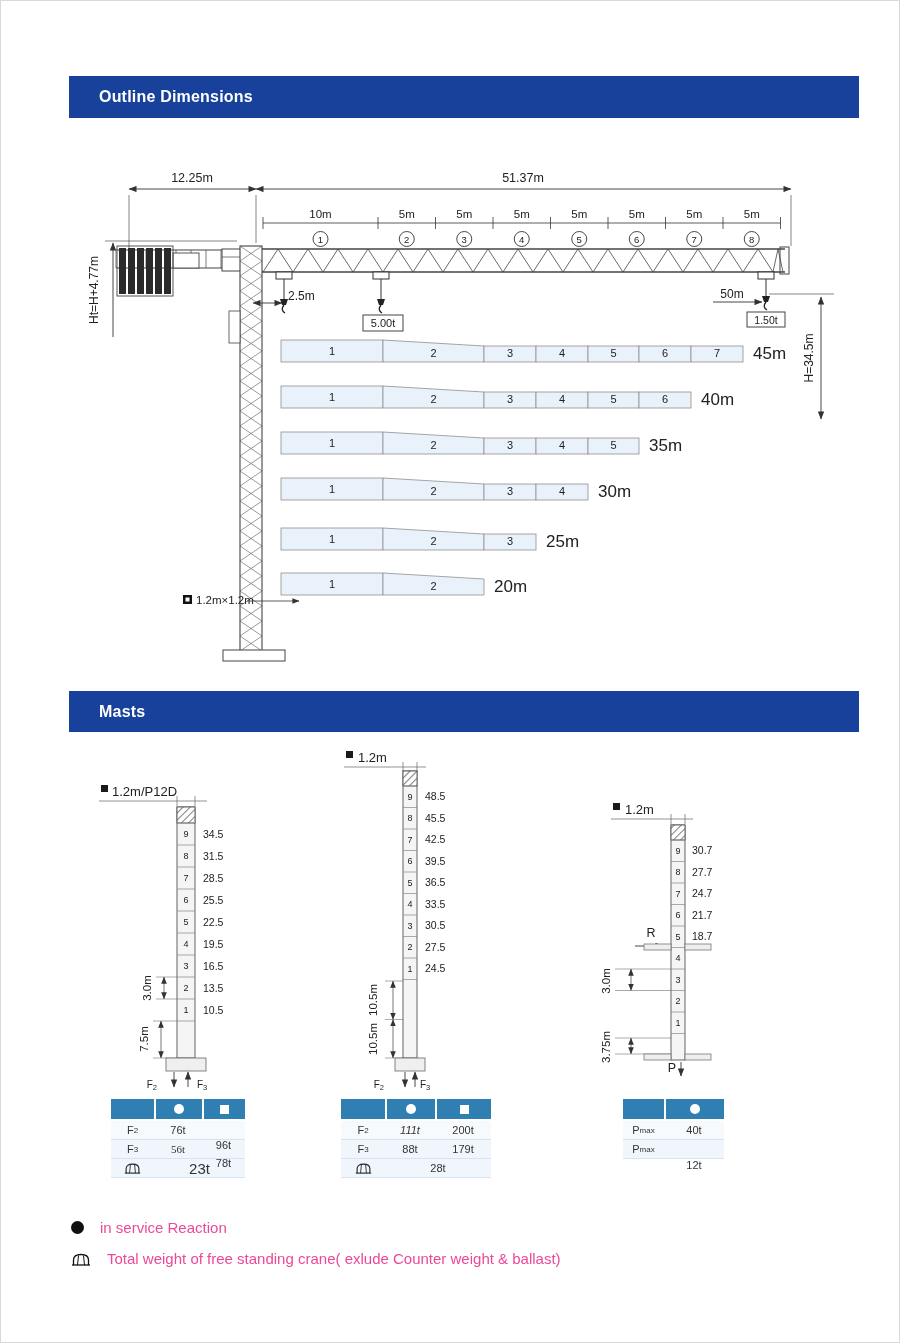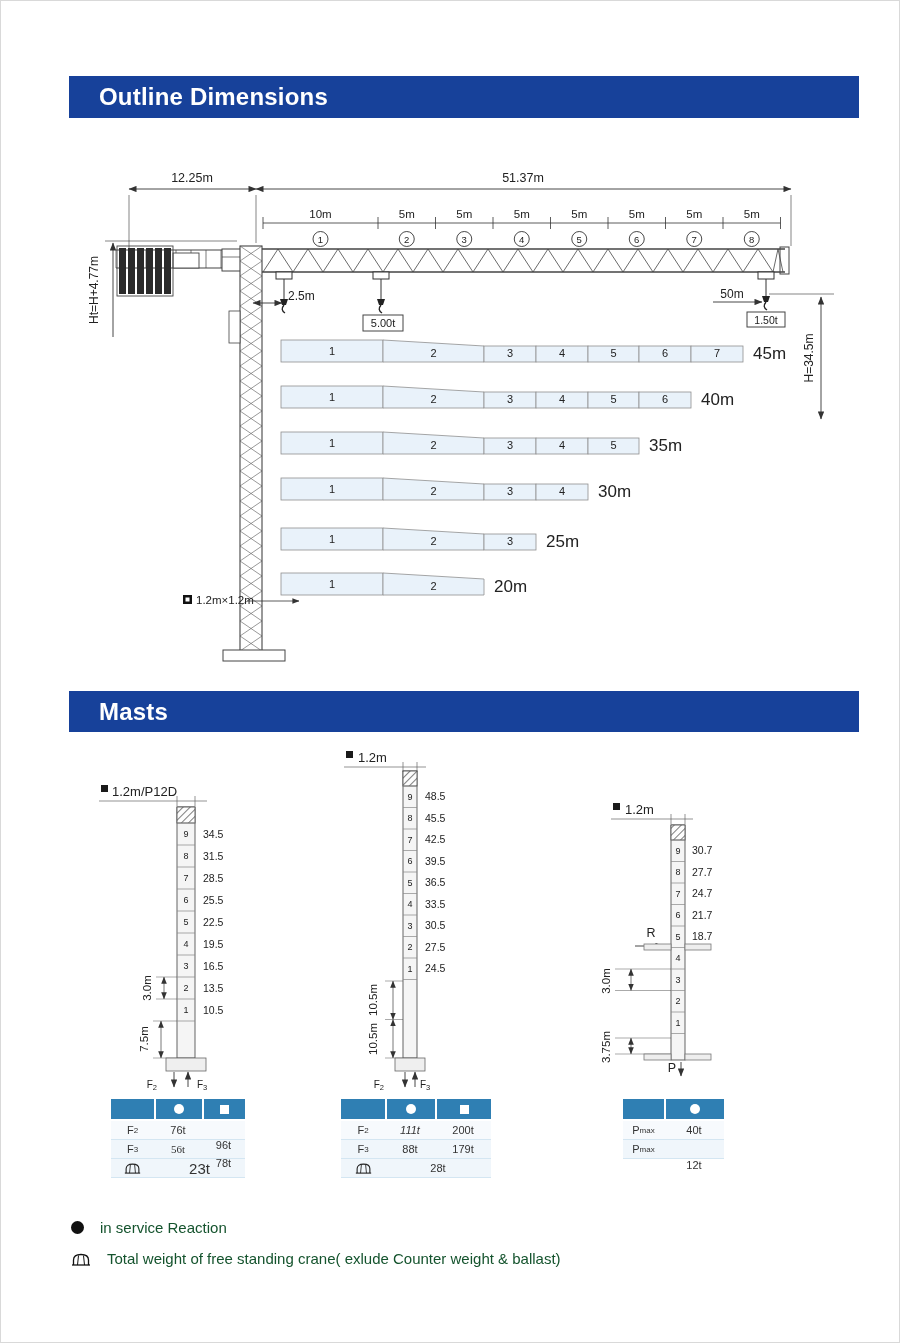--- a/index.html
+++ b/index.html
@@ -1,32 +1,32 @@
 <!DOCTYPE html>
 <html><head>
 <meta charset="utf-8">
 <style>
   *{margin:0;padding:0;box-sizing:border-box}
   html,body{background:#fff}
   body{width:900px;height:1343px;position:relative;font-family:"Liberation Sans",sans-serif;border:1px solid #d9d9d9;overflow:hidden}
-  .secbar{position:absolute;left:68px;width:790px;height:42px;background:#17419a;color:#fff;display:flex;align-items:center;padding-left:30px;font-size:24px;font-weight:bold;letter-spacing:.2px}
+  .secbar{position:absolute;left:68px;width:790px;height:42px;background:#17419a;color:#fff;display:flex;align-items:center;padding-left:30px;font-size:16px;font-weight:bold;letter-spacing:.2px}
   svg.layer{position:absolute;left:0}
   text{font-family:"Liberation Sans",sans-serif;fill:#222}
   
   .tbl{position:absolute;font-size:11px;color:#333}
   .thead{display:flex;gap:2px;margin-bottom:2px}
   .hc{background:#2f7fb3;height:20px;display:flex;align-items:center;justify-content:center}
   .dotw{width:10px;height:10px;border-radius:50%;background:#fff;display:inline-block}
   .sqw{width:9px;height:9px;background:#fff;display:inline-block}
   .trow{display:flex;align-items:center;height:19px;background:#f7fafd;border-bottom:1px solid #d4e6f2}
   .trow .c{display:flex;align-items:center;justify-content:center}
   .trow.alt{background:#f0f6fb}
   sub{font-size:8px}
   
-  .leg{position:absolute;left:70px;display:flex;align-items:center;gap:16px;font-size:15px;color:#14532d}
+  .leg{position:absolute;left:70px;display:flex;align-items:center;gap:16px;font-size:15px;color:#ec4899}
   .legdot{width:13px;height:13px;border-radius:50%;background:#111;display:inline-block;flex:none}
   .legicon{display:inline-flex;flex:none}
 </style>
 </head>
 <body>
 
 <div class="secbar" style="top:75px">
   <span>Outline Dimensions</span>
 </div>
 

